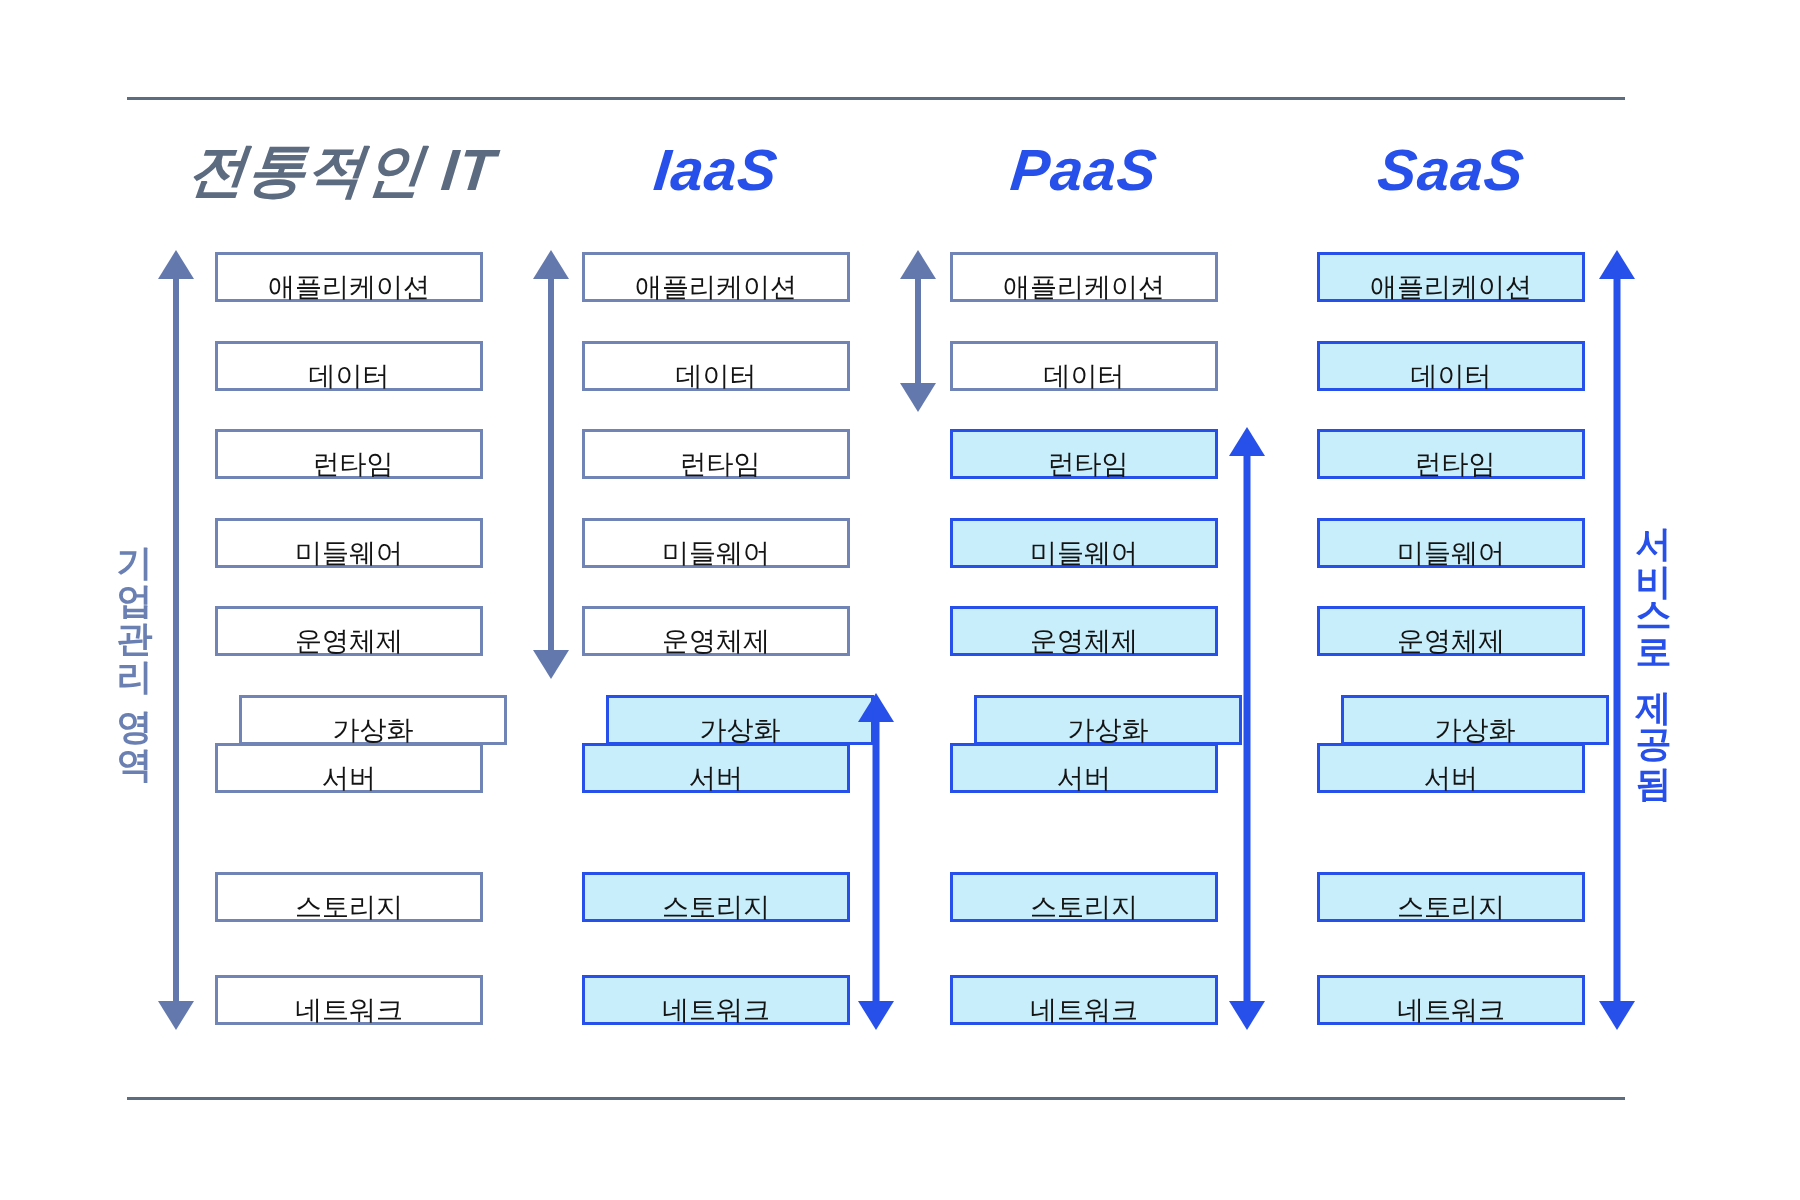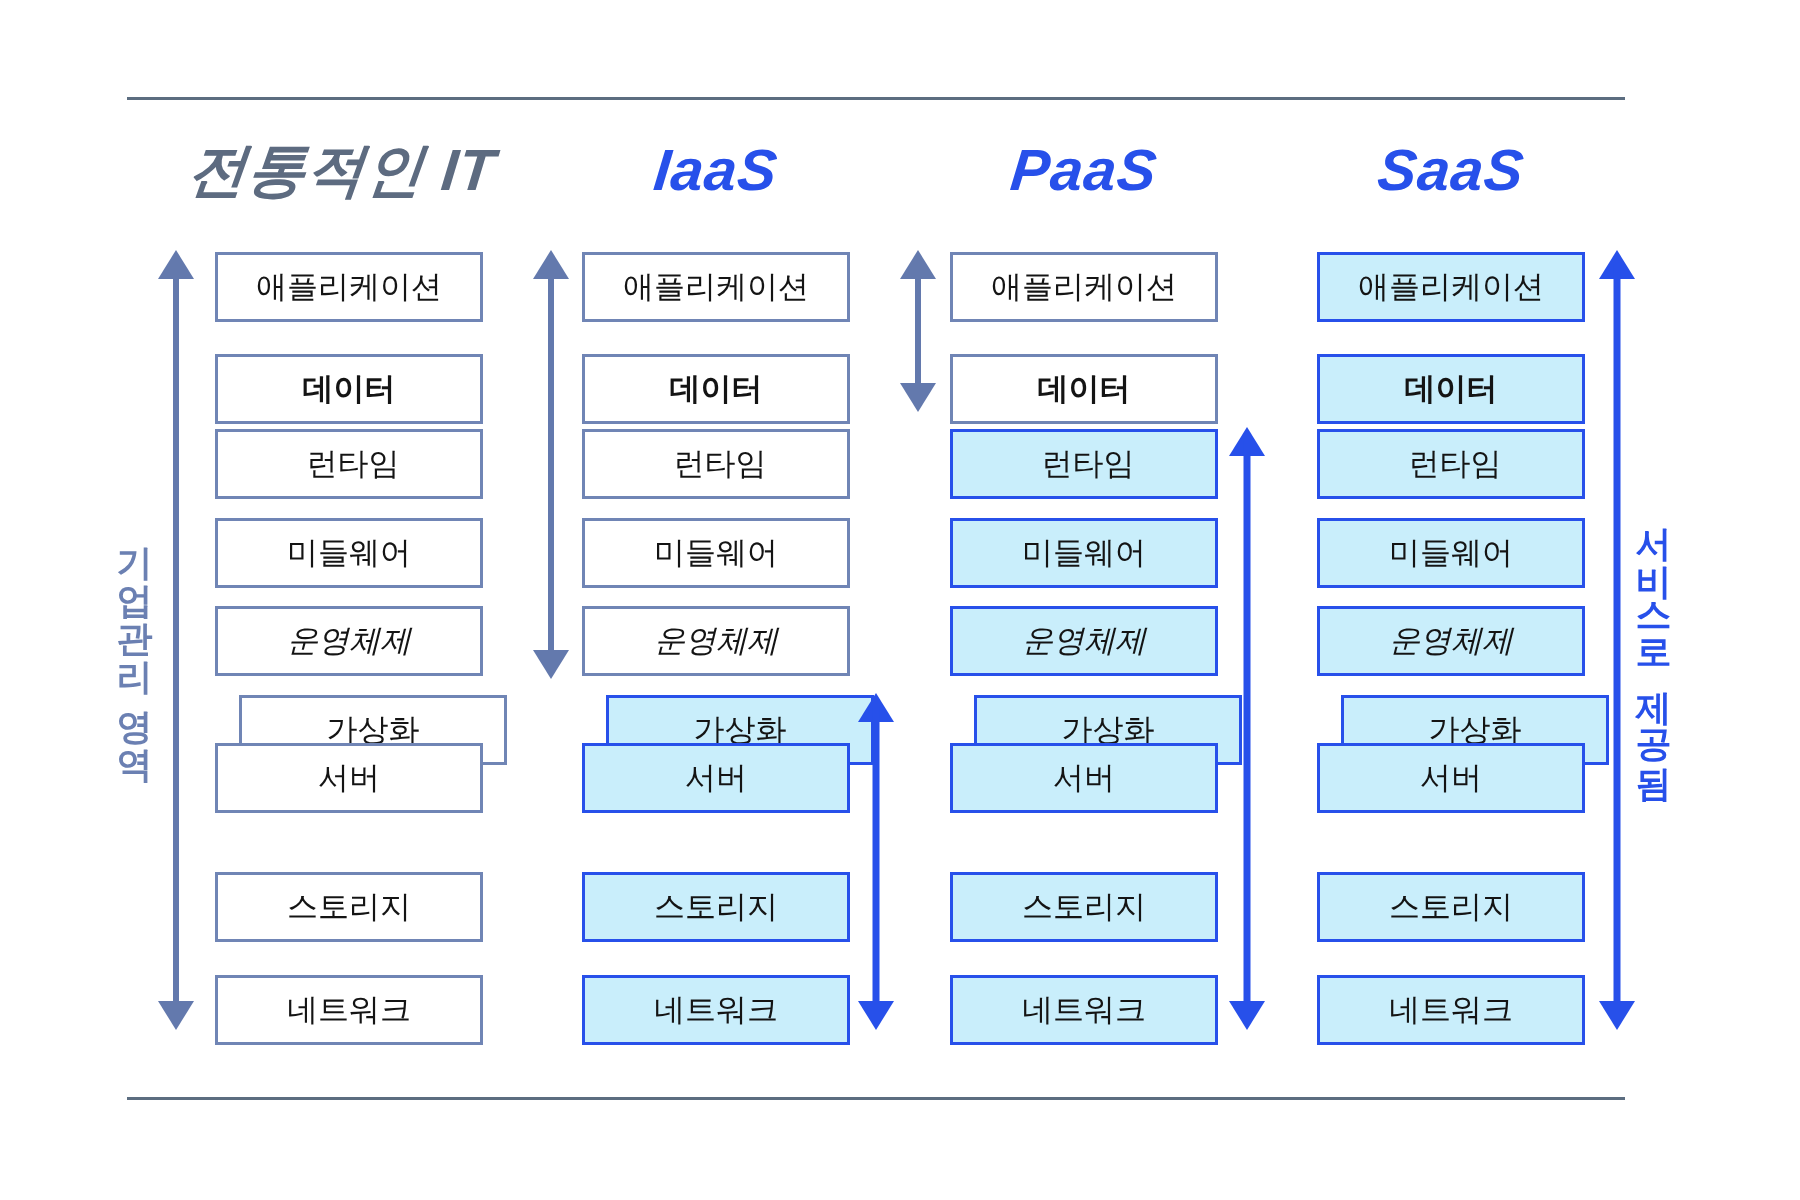--- a/index.html
+++ b/index.html
@@ -20,28 +20,28 @@
   }
   .title-dark{color:#5d6b80;}
   .title-blue{color:#2750ea;}
   .t0{left:162px;}
   .t1{left:536px;}
   .t2{left:904px;}
   .t3{left:1271px;}
 
   
   .box{
-    position:absolute;box-sizing:border-box;width:268px;height:70px;
+    position:absolute;box-sizing:border-box;width:268px;height:50px;
     background:#ffffff;border:3px solid #7085b5;
-    font-size:31px;color:#141414;text-align:center;line-height:64px;white-space:nowrap;
+    font-size:27px;color:#141414;text-align:center;line-height:64px;white-space:nowrap;
   }
   .box.hl{background:#c9eefb;border-color:#2750ea;}
   .c0{left:215px;}.c1{left:582px;}.c2{left:950px;}.c3{left:1317px;}
-  .r0{top:252px;}.r1{top:354px;font-weight:bold;}.r2{top:429px;padding-left:8px;}.r3{top:518px;}
-  .r4{top:606px;font-style:italic;}.r5{top:695px;margin-left:24px;}.r6{top:743px;}.r7{top:872px;}.r8{top:960px;margin-top:15px;}
+  .r0{top:252px;}.r1{top:341px;}.r2{top:429px;padding-left:8px;}.r3{top:518px;}
+  .r4{top:606px;}.r5{top:695px;margin-left:24px;}.r6{top:743px;}.r7{top:872px;}.r8{top:960px;margin-top:15px;}
 
   
   .varrow{position:absolute;width:40px;}
   .varrow .shaft{position:absolute;left:50%;transform:translateX(-50%);top:14px;bottom:14px;width:6px;}
   .varrow .head-up,.varrow .head-down{
     position:absolute;left:50%;transform:translateX(-50%);width:0;height:0;
     border-left:18px solid transparent;border-right:18px solid transparent;
   }
   .varrow .head-up{top:0;border-bottom:29px solid;}
   .varrow .head-down{bottom:0;border-top:29px solid;}

